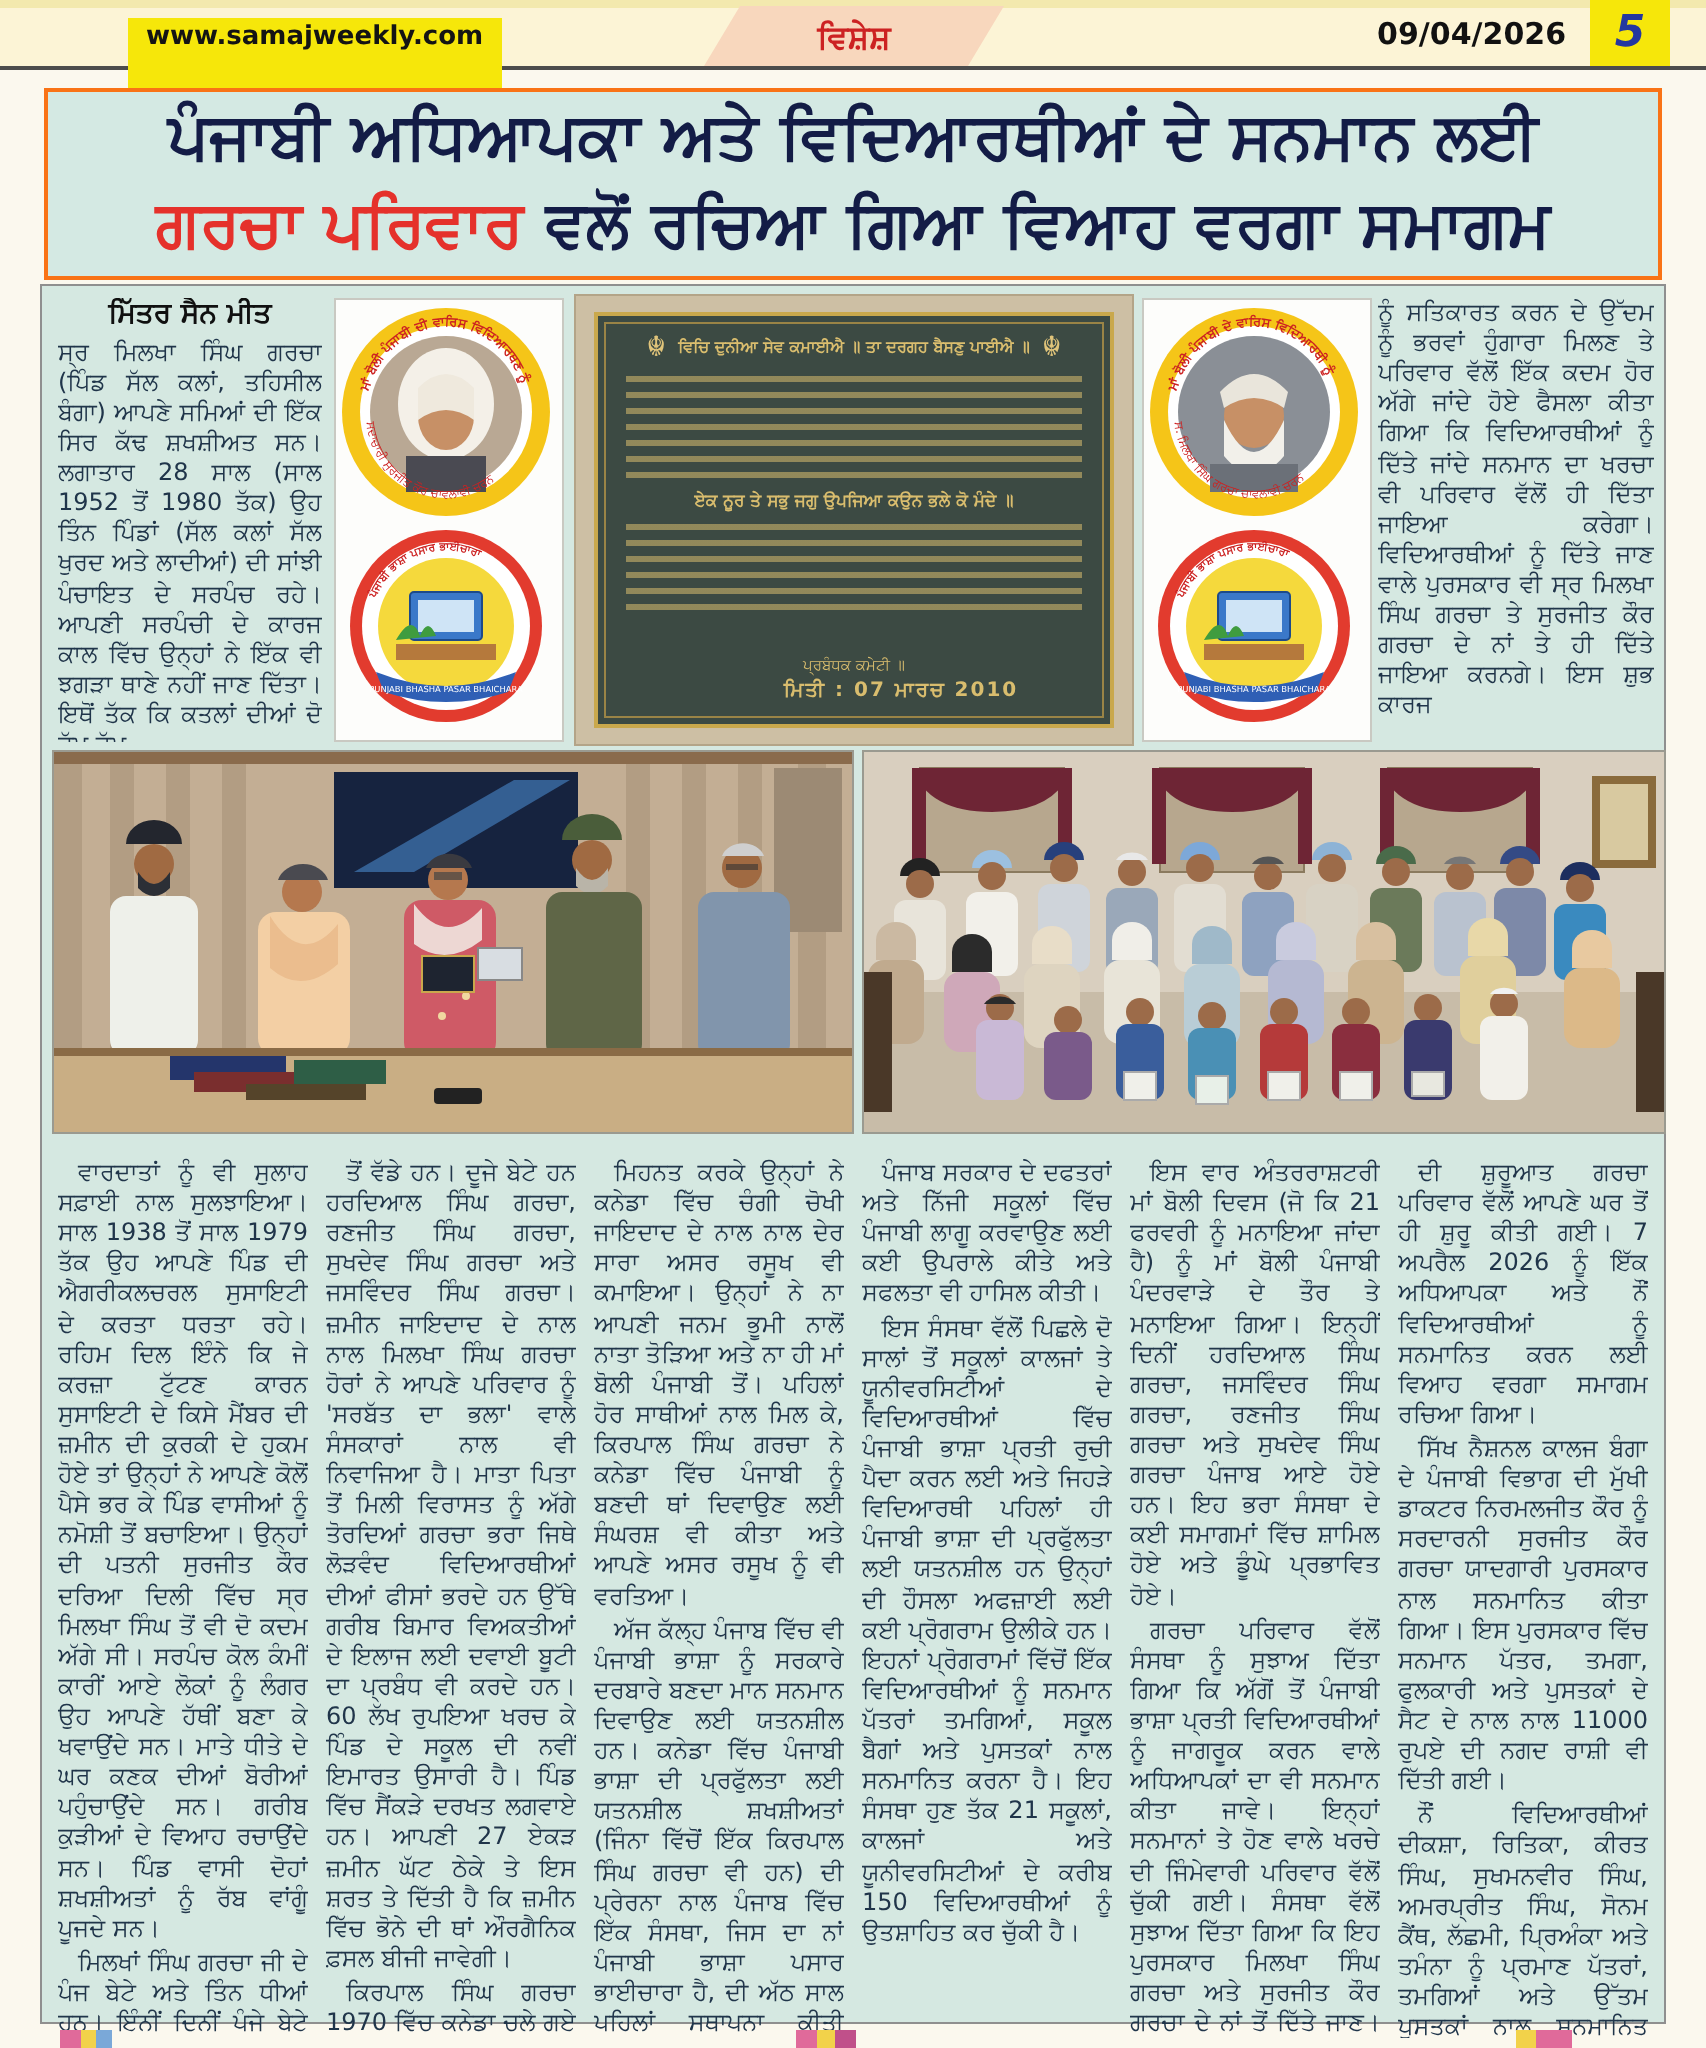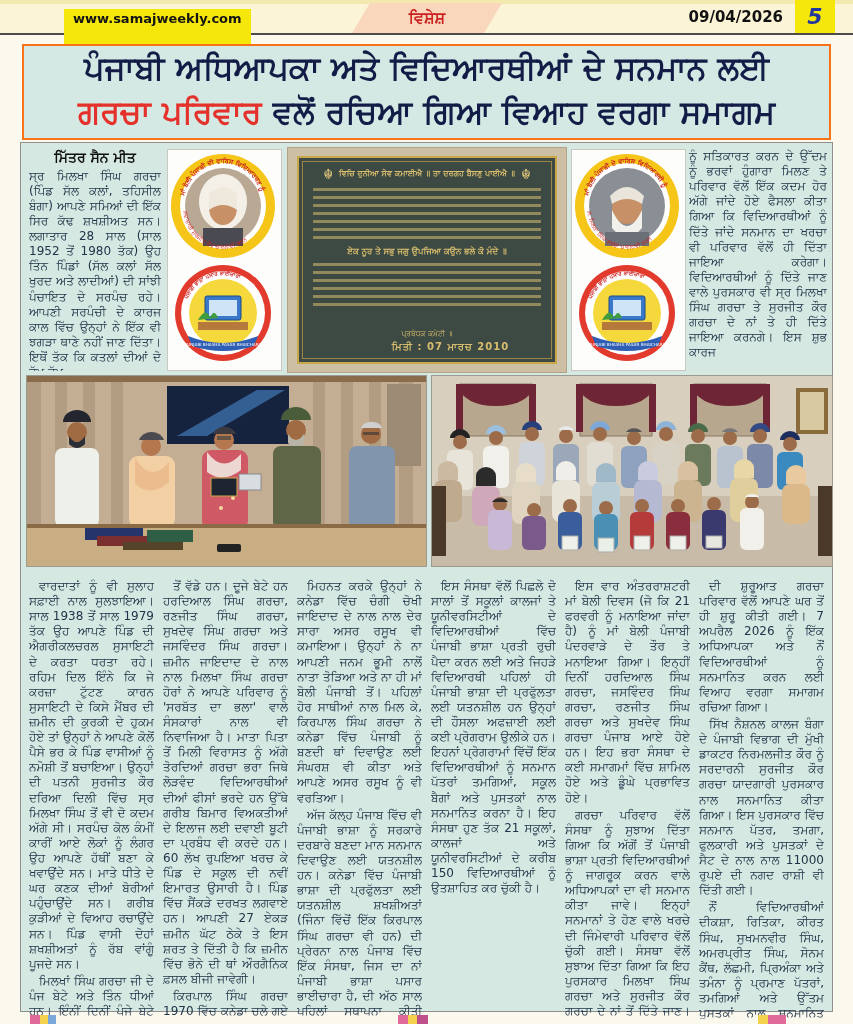--- a/index.html
+++ b/index.html
@@ -4,21 +4,21 @@
 <style>
   html,body{margin:0;padding:0;background:#fbf8ee;}
   #page{position:relative;width:853px;height:1024px;background:#fbf8ee;overflow:hidden;
         font-family:"DejaVu Sans",sans-serif;color:#1d3a52;}
   
   .hdr{position:absolute;left:0;top:0;width:853px;height:33px;background:#fcf4d6;border-bottom:2px solid #4c4c4c;}
   .hdr-topline{position:absolute;left:0;top:0;width:853px;height:4px;background:#f3e9ae;}
   .url-box{position:absolute;left:36px;top:9px;background:#f6e70a;padding:2px 9px 19px;font-weight:bold;font-size:13px;color:#141414;margin-left:28px;}
   .sec-tag{position:absolute;left:352px;top:3px;width:150px;height:30px;background:#f8d7bd;
            clip-path:polygon(12% 0,100% 0,88% 100%,0 100%);display:flex;align-items:center;justify-content:center;
-           color:#cc2222;font-weight:bold;font-size:16px;font-family:Liberation Serif, serif;}
+           color:#cc2222;font-weight:bold;font-size:16px;}
   .hdr-date{position:absolute;right:70px;top:8px;font-weight:bold;font-size:15px;color:#111;}
   .pg-box{position:absolute;right:18px;top:0;background:#f6e70a;width:40px;height:33px;display:flex;align-items:center;justify-content:center;
           color:#2437a0;font-weight:bold;font-size:22px;font-style:italic;}
   
   .headline{position:absolute;left:22px;top:44px;width:805px;height:92px;background:#d4e9e3;border:2px solid #f97316;
             text-align:center;font-weight:bold;font-size:32px;line-height:44px;color:#131c46;overflow:hidden;}
   .headline .red{color:#e5312b;}
   
   .main{position:absolute;left:20px;top:142px;width:811px;height:868px;background:#d5e8e1;border:1px solid #8f8f8f;}
   .col-text{font-size:12px;line-height:1.26;text-align:justify;color:#20354a;}
@@ -421,20 +421,21 @@
         </div>
       <div class="bcol col-text" style="left:134px">
           <p>ਤੋਂ ਵੱਡੇ ਹਨ। ਦੂਜੇ ਬੇਟੇ ਹਨ ਹਰਦਿਆਲ ਸਿੰਘ ਗਰਚਾ, ਰਣਜੀਤ ਸਿੰਘ ਗਰਚਾ, ਸੁਖਦੇਵ ਸਿੰਘ ਗਰਚਾ ਅਤੇ ਜਸਵਿੰਦਰ ਸਿੰਘ ਗਰਚਾ। ਜ਼ਮੀਨ ਜਾਇਦਾਦ ਦੇ ਨਾਲ ਨਾਲ ਮਿਲਖਾ ਸਿੰਘ ਗਰਚਾ ਹੋਰਾਂ ਨੇ ਆਪਣੇ ਪਰਿਵਾਰ ਨੂੰ 'ਸਰਬੱਤ ਦਾ ਭਲਾ' ਵਾਲੇ ਸੰਸਕਾਰਾਂ ਨਾਲ ਵੀ ਨਿਵਾਜਿਆ ਹੈ। ਮਾਤਾ ਪਿਤਾ ਤੋਂ ਮਿਲੀ ਵਿਰਾਸਤ ਨੂੰ ਅੱਗੇ ਤੋਰਦਿਆਂ ਗਰਚਾ ਭਰਾ ਜਿਥੇ ਲੋੜਵੰਦ ਵਿਦਿਆਰਥੀਆਂ ਦੀਆਂ ਫੀਸਾਂ ਭਰਦੇ ਹਨ ਉੱਥੇ ਗਰੀਬ ਬਿਮਾਰ ਵਿਅਕਤੀਆਂ ਦੇ ਇਲਾਜ ਲਈ ਦਵਾਈ ਬੂਟੀ ਦਾ ਪ੍ਰਬੰਧ ਵੀ ਕਰਦੇ ਹਨ। 60 ਲੱਖ ਰੁਪਇਆ ਖਰਚ ਕੇ ਪਿੰਡ ਦੇ ਸਕੂਲ ਦੀ ਨਵੀਂ ਇਮਾਰਤ ਉਸਾਰੀ ਹੈ। ਪਿੰਡ ਵਿੱਚ ਸੈਂਕੜੇ ਦਰਖਤ ਲਗਵਾਏ ਹਨ। ਆਪਣੀ 27 ਏਕੜ ਜ਼ਮੀਨ ਘੱਟ ਠੇਕੇ ਤੇ ਇਸ ਸ਼ਰਤ ਤੇ ਦਿੱਤੀ ਹੈ ਕਿ ਜ਼ਮੀਨ ਵਿੱਚ ਭੋਨੇ ਦੀ ਥਾਂ ਔਰਗੈਨਿਕ ਫ਼ਸਲ ਬੀਜੀ ਜਾਵੇਗੀ।</p>
           <p>ਕਿਰਪਾਲ ਸਿੰਘ ਗਰਚਾ 1970 ਵਿੱਚ ਕਨੇਡਾ ਚਲੇ ਗਏ ਸਨ। ਹੱਡ ਭੰਨਵੀਂ</p>
         </div>
       <div class="bcol col-text" style="left:268px">
           <p>ਮਿਹਨਤ ਕਰਕੇ ਉਨ੍ਹਾਂ ਨੇ ਕਨੇਡਾ ਵਿੱਚ ਚੰਗੀ ਚੋਖੀ ਜਾਇਦਾਦ ਦੇ ਨਾਲ ਨਾਲ ਦੇਰ ਸਾਰਾ ਅਸਰ ਰਸੂਖ ਵੀ ਕਮਾਇਆ। ਉਨ੍ਹਾਂ ਨੇ ਨਾ ਆਪਣੀ ਜਨਮ ਭੂਮੀ ਨਾਲੋਂ ਨਾਤਾ ਤੋੜਿਆ ਅਤੇ ਨਾ ਹੀ ਮਾਂ ਬੋਲੀ ਪੰਜਾਬੀ ਤੋਂ। ਪਹਿਲਾਂ ਹੋਰ ਸਾਥੀਆਂ ਨਾਲ ਮਿਲ ਕੇ, ਕਿਰਪਾਲ ਸਿੰਘ ਗਰਚਾ ਨੇ ਕਨੇਡਾ ਵਿੱਚ ਪੰਜਾਬੀ ਨੂੰ ਬਣਦੀ ਥਾਂ ਦਿਵਾਉਣ ਲਈ ਸੰਘਰਸ਼ ਵੀ ਕੀਤਾ ਅਤੇ ਆਪਣੇ ਅਸਰ ਰਸੂਖ ਨੂੰ ਵੀ ਵਰਤਿਆ।</p>
           <p>ਅੱਜ ਕੱਲ੍ਹ ਪੰਜਾਬ ਵਿੱਚ ਵੀ ਪੰਜਾਬੀ ਭਾਸ਼ਾ ਨੂੰ ਸਰਕਾਰੇ ਦਰਬਾਰੇ ਬਣਦਾ ਮਾਨ ਸਨਮਾਨ ਦਿਵਾਉਣ ਲਈ ਯਤਨਸ਼ੀਲ ਹਨ। ਕਨੇਡਾ ਵਿੱਚ ਪੰਜਾਬੀ ਭਾਸ਼ਾ ਦੀ ਪ੍ਰਫੁੱਲਤਾ ਲਈ ਯਤਨਸ਼ੀਲ ਸ਼ਖਸ਼ੀਅਤਾਂ (ਜਿੰਨਾ ਵਿੱਚੋਂ ਇੱਕ ਕਿਰਪਾਲ ਸਿੰਘ ਗਰਚਾ ਵੀ ਹਨ) ਦੀ ਪ੍ਰੇਰਨਾ ਨਾਲ ਪੰਜਾਬ ਵਿੱਚ ਇੱਕ ਸੰਸਥਾ, ਜਿਸ ਦਾ ਨਾਂ ਪੰਜਾਬੀ ਭਾਸ਼ਾ ਪਸਾਰ ਭਾਈਚਾਰਾ ਹੈ, ਦੀ ਅੱਠ ਸਾਲ ਪਹਿਲਾਂ ਸਥਾਪਨਾ ਕੀਤੀ ਗਈ। ਇਸ ਸੰਸਥਾ ਨੇ</p>
         </div>
       <div class="bcol col-text" style="left:402px">
+          <p>ਪੰਜਾਬ ਸਰਕਾਰ ਦੇ ਦਫਤਰਾਂ ਅਤੇ ਨਿੱਜੀ ਸਕੂਲਾਂ ਵਿੱਚ ਪੰਜਾਬੀ ਲਾਗੂ ਕਰਵਾਉਣ ਲਈ ਕਈ ਉਪਰਾਲੇ ਕੀਤੇ ਅਤੇ ਸਫਲਤਾ ਵੀ ਹਾਸਿਲ ਕੀਤੀ।</p>
           <p>ਇਸ ਸੰਸਥਾ ਵੱਲੋਂ ਪਿਛਲੇ ਦੋ ਸਾਲਾਂ ਤੋਂ ਸਕੂਲਾਂ ਕਾਲਜਾਂ ਤੇ ਯੂਨੀਵਰਸਿਟੀਆਂ ਦੇ ਵਿਦਿਆਰਥੀਆਂ ਵਿੱਚ ਪੰਜਾਬੀ ਭਾਸ਼ਾ ਪ੍ਰਤੀ ਰੁਚੀ ਪੈਦਾ ਕਰਨ ਲਈ ਅਤੇ ਜਿਹੜੇ ਵਿਦਿਆਰਥੀ ਪਹਿਲਾਂ ਹੀ ਪੰਜਾਬੀ ਭਾਸ਼ਾ ਦੀ ਪ੍ਰਫੁੱਲਤਾ ਲਈ ਯਤਨਸ਼ੀਲ ਹਨ ਉਨ੍ਹਾਂ ਦੀ ਹੌਸਲਾ ਅਫਜ਼ਾਈ ਲਈ ਕਈ ਪ੍ਰੋਗਰਾਮ ਉਲੀਕੇ ਹਨ। ਇਹਨਾਂ ਪ੍ਰੋਗਰਾਮਾਂ ਵਿੱਚੋਂ ਇੱਕ ਵਿਦਿਆਰਥੀਆਂ ਨੂੰ ਸਨਮਾਨ ਪੱਤਰਾਂ ਤਮਗਿਆਂ, ਸਕੂਲ ਬੈਗਾਂ ਅਤੇ ਪੁਸਤਕਾਂ ਨਾਲ ਸਨਮਾਨਿਤ ਕਰਨਾ ਹੈ। ਇਹ ਸੰਸਥਾ ਹੁਣ ਤੱਕ 21 ਸਕੂਲਾਂ, ਕਾਲਜਾਂ ਅਤੇ ਯੂਨੀਵਰਸਿਟੀਆਂ ਦੇ ਕਰੀਬ 150 ਵਿਦਿਆਰਥੀਆਂ ਨੂੰ ਉਤਸ਼ਾਹਿਤ ਕਰ ਚੁੱਕੀ ਹੈ।</p>
         </div>
       <div class="bcol col-text" style="left:536px">
           <p>ਇਸ ਵਾਰ ਅੰਤਰਰਾਸ਼ਟਰੀ ਮਾਂ ਬੋਲੀ ਦਿਵਸ (ਜੋ ਕਿ 21 ਫਰਵਰੀ ਨੂੰ ਮਨਾਇਆ ਜਾਂਦਾ ਹੈ) ਨੂੰ ਮਾਂ ਬੋਲੀ ਪੰਜਾਬੀ ਪੰਦਰਵਾੜੇ ਦੇ ਤੌਰ ਤੇ ਮਨਾਇਆ ਗਿਆ। ਇਨ੍ਹੀਂ ਦਿਨੀਂ ਹਰਦਿਆਲ ਸਿੰਘ ਗਰਚਾ, ਜਸਵਿੰਦਰ ਸਿੰਘ ਗਰਚਾ, ਰਣਜੀਤ ਸਿੰਘ ਗਰਚਾ ਅਤੇ ਸੁਖਦੇਵ ਸਿੰਘ ਗਰਚਾ ਪੰਜਾਬ ਆਏ ਹੋਏ ਹਨ। ਇਹ ਭਰਾ ਸੰਸਥਾ ਦੇ ਕਈ ਸਮਾਗਮਾਂ ਵਿੱਚ ਸ਼ਾਮਿਲ ਹੋਏ ਅਤੇ ਡੂੰਘੇ ਪ੍ਰਭਾਵਿਤ ਹੋਏ।</p>
           <p>ਗਰਚਾ ਪਰਿਵਾਰ ਵੱਲੋਂ ਸੰਸਥਾ ਨੂੰ ਸੁਝਾਅ ਦਿੱਤਾ ਗਿਆ ਕਿ ਅੱਗੋਂ ਤੋਂ ਪੰਜਾਬੀ ਭਾਸ਼ਾ ਪ੍ਰਤੀ ਵਿਦਿਆਰਥੀਆਂ ਨੂੰ ਜਾਗਰੂਕ ਕਰਨ ਵਾਲੇ ਅਧਿਆਪਕਾਂ ਦਾ ਵੀ ਸਨਮਾਨ ਕੀਤਾ ਜਾਵੇ। ਇਨ੍ਹਾਂ ਸਨਮਾਨਾਂ ਤੇ ਹੋਣ ਵਾਲੇ ਖਰਚੇ ਦੀ ਜਿੰਮੇਵਾਰੀ ਪਰਿਵਾਰ ਵੱਲੋਂ ਚੁੱਕੀ ਗਈ। ਸੰਸਥਾ ਵੱਲੋਂ ਸੁਝਾਅ ਦਿੱਤਾ ਗਿਆ ਕਿ ਇਹ ਪੁਰਸਕਾਰ ਮਿਲਖਾ ਸਿੰਘ ਗਰਚਾ ਅਤੇ ਸੁਰਜੀਤ ਕੌਰ ਗਰਚਾ ਦੇ ਨਾਂ ਤੋਂ ਦਿੱਤੇ ਜਾਣ। ਪੰਜਾਬੀ ਅਧਿਆਪਕਾਂ</p>
         </div>
       <div class="bcol col-text" style="left:670px">
           <p>ਦੀ ਸ਼ੁਰੂਆਤ ਗਰਚਾ ਪਰਿਵਾਰ ਵੱਲੋਂ ਆਪਣੇ ਘਰ ਤੋਂ ਹੀ ਸ਼ੁਰੂ ਕੀਤੀ ਗਈ। 7 ਅਪਰੈਲ 2026 ਨੂੰ ਇੱਕ ਅਧਿਆਪਕਾ ਅਤੇ ਨੌਂ ਵਿਦਿਆਰਥੀਆਂ ਨੂੰ ਸਨਮਾਨਿਤ ਕਰਨ ਲਈ ਵਿਆਹ ਵਰਗਾ ਸਮਾਗਮ ਰਚਿਆ ਗਿਆ।</p>
           <p>ਸਿੱਖ ਨੈਸ਼ਨਲ ਕਾਲਜ ਬੰਗਾ ਦੇ ਪੰਜਾਬੀ ਵਿਭਾਗ ਦੀ ਮੁੱਖੀ ਡਾਕਟਰ ਨਿਰਮਲਜੀਤ ਕੌਰ ਨੂੰ ਸਰਦਾਰਨੀ ਸੁਰਜੀਤ ਕੌਰ ਗਰਚਾ ਯਾਦਗਾਰੀ ਪੁਰਸਕਾਰ ਨਾਲ ਸਨਮਾਨਿਤ ਕੀਤਾ ਗਿਆ। ਇਸ ਪੁਰਸਕਾਰ ਵਿੱਚ ਸਨਮਾਨ ਪੱਤਰ, ਤਮਗਾ, ਫੁਲਕਾਰੀ ਅਤੇ ਪੁਸਤਕਾਂ ਦੇ ਸੈਟ ਦੇ ਨਾਲ ਨਾਲ 11000 ਰੁਪਏ ਦੀ ਨਗਦ ਰਾਸ਼ੀ ਵੀ ਦਿੱਤੀ ਗਈ।</p>
           <p>ਨੌਂ ਵਿਦਿਆਰਥੀਆਂ ਦੀਕਸ਼ਾ, ਰਿਤਿਕਾ, ਕੀਰਤ ਸਿੰਘ, ਸੁਖਮਨਵੀਰ ਸਿੰਘ, ਅਮਰਪ੍ਰੀਤ ਸਿੰਘ, ਸੋਨਮ ਕੈਂਥ, ਲੱਛਮੀ, ਪ੍ਰਿਅੰਕਾ ਅਤੇ ਤਮੰਨਾ ਨੂੰ ਪ੍ਰਮਾਣ ਪੱਤਰਾਂ, ਤਮਗਿਆਂ ਅਤੇ ਉੱਤਮ ਪੁਸਤਕਾਂ ਨਾਲ ਸਨਮਾਨਿਤ ਕੀਤਾ ਗਿਆ।</p>

